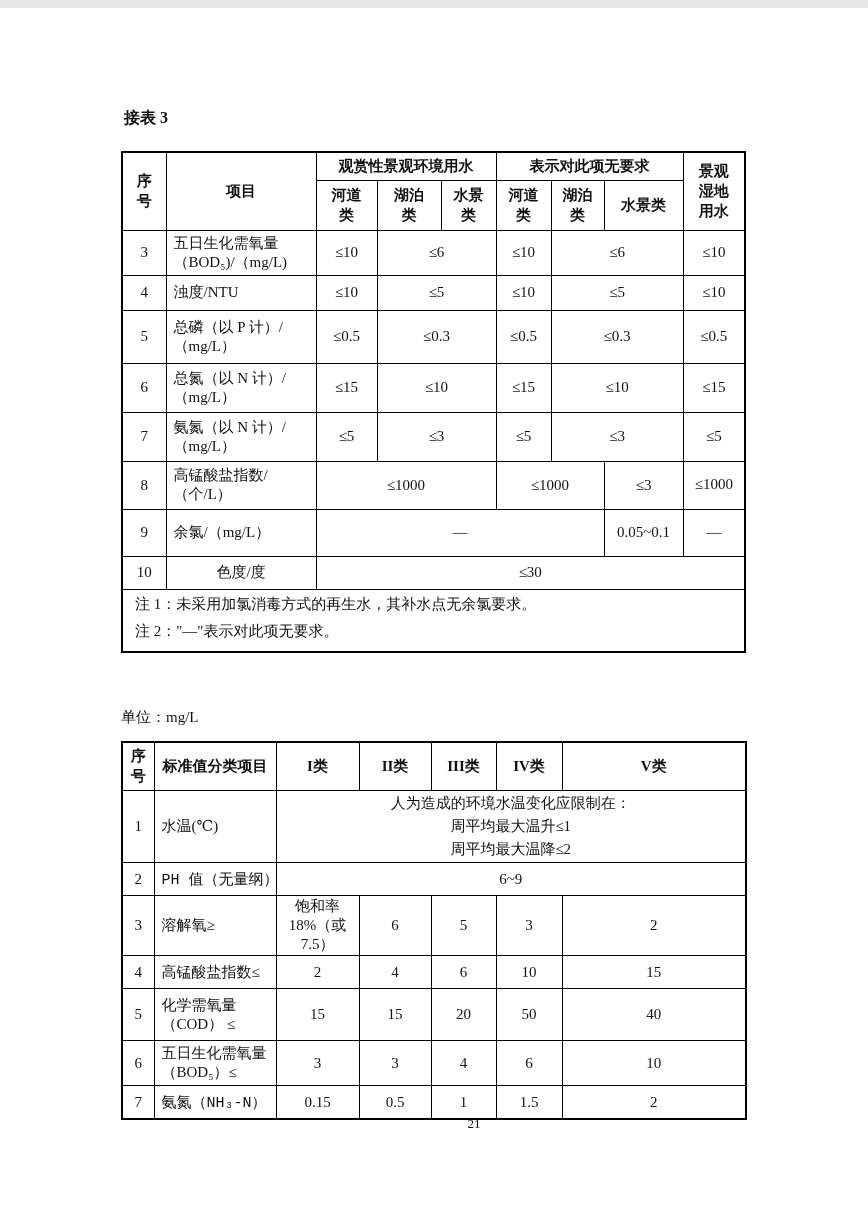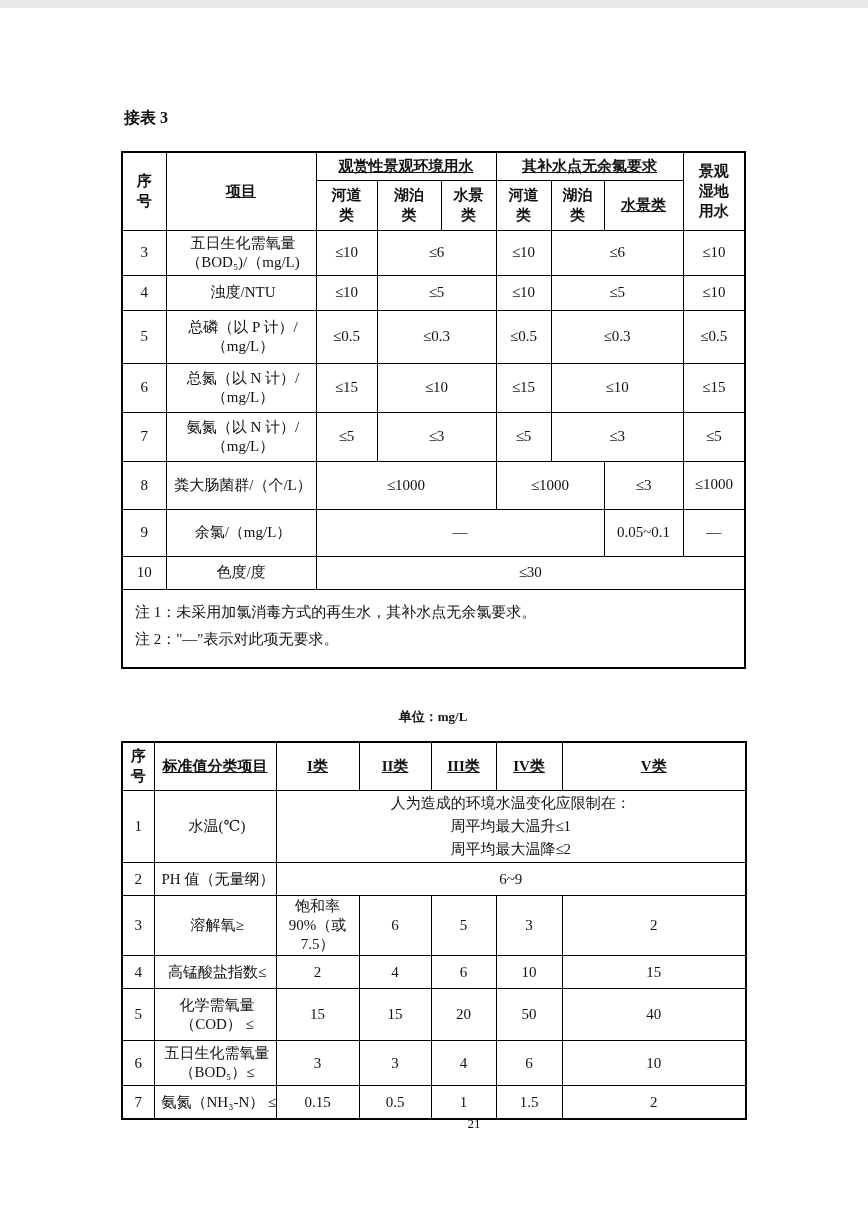--- a/index.html
+++ b/index.html
@@ -3,34 +3,34 @@
 <meta charset="utf-8">
 <style>
   html,body { margin:0; padding:0; background:#e8e8e8; }
   .page {
     position:relative; width:868px; height:1227px; margin:8px auto;
     background:#ffffff; color:#111;
     font-family:"Liberation Serif","DejaVu Serif",serif;
   }
   .cont-label { position:absolute; left:124px; top:100px; font-size:16px; font-weight:bold; }
   .t4-title  { position:absolute; left:100px; top:664px; width:668px; text-align:center; font-size:16px; font-weight:bold; }
-  .t4-unit   { position:absolute; left:121px; top:700px; width:624px; text-align:center; font-size:13px; font-weight:bold; }
+  .t4-unit   { position:absolute; left:121px; top:700px; width:624px; text-align:left; font-size:15px; font-weight:normal; }
   .page-num  { position:absolute; left:0; top:1108px; width:868px; text-align:center; font-size:13px;padding-left:40px; }
 
   table { border-collapse:collapse; table-layout:fixed; background:#fff; }
   .t3 { position:absolute; left:121px; top:143px; width:624px; border:2px solid #000; }
   .t4 { position:absolute; left:121px; top:733px; width:624px; border:2px solid #000; }
   td,th { border:1px solid #000; font-size:15px; padding:1px 3px; vertical-align:middle; overflow:hidden; }
-  th { font-weight:bold; text-align:center;text-decoration:underline; }
+  th { font-weight:bold; text-align:center; }
   td.c { text-align:center; }
-  td.item { text-align:center; padding-left:7px; }
-  td.notes { text-align:left; padding:10px 12px; }
+  td.item { text-align:left; padding-left:7px; }
+  td.notes { text-align:left; padding:2px 12px; }
   td.notes div { margin:3px 0 8px 0; }
   td.pre { white-space:pre-line; text-align:center; line-height:1.55; }
-  .nowrap { white-space:nowrap; }
+  .nowrap { white-space:nowrap;font-family:Liberation Mono, monospace; }
   
   .fw17 { display:inline-block; max-width:17px; word-break:break-all; line-height:1.35; }
   .fw34 { display:inline-block; max-width:34px; word-break:break-all; line-height:1.35; }
   .fw28 { display:inline-block; max-width:28px; word-break:break-all; line-height:1.3; }
   .fw44 { display:inline-block; max-width:44px; word-break:break-all; line-height:1.3; }
   .fw58 { display:inline-block; max-width:58px; word-break:break-all; line-height:1.3; }
 </style>
 </head>
 <body>
 
@@ -48,21 +48,21 @@
       <col style="width:55px">
         <col style="width:53px">
         <col style="width:79px">
       <col style="width:62px">
     </colgroup>
     <tbody>
       <tr style="height:28px">
         <th rowspan="2"><span class="fw17">序号</span></th>
         <th rowspan="2">项目</th>
         <th colspan="3">观赏性景观环境用水</th>
-        <th colspan="3">其补水点无余氯要求</th>
+        <th colspan="3">表示对此项无要求</th>
         <th rowspan="2"><span class="fw34">景观湿地用水</span></th>
       </tr>
       <tr style="height:50px">
         <th><span class="fw34">河道类</span></th>
         <th><span class="fw34">湖泊类</span></th>
         <th><span class="fw34">水景类</span></th>
         <th><span class="fw34">河道类</span></th>
         <th><span class="fw34">湖泊类</span></th>
         <th>水景类</th>
       </tr>
@@ -112,21 +112,21 @@
         <td class="item">氨氮（以 N 计）/（mg/L）</td>
         <td class="c">≤5</td>
         <td class="c" colspan="2">≤3</td>
         <td class="c">≤5</td>
         <td class="c" colspan="2">≤3</td>
         <td class="c">≤5</td>
       </tr>
 
       <tr style="height:48px">
         <td class="c">8</td>
-        <td class="item">粪大肠菌群/（个/L）</td>
+        <td class="item">高锰酸盐指数/（个/L）</td>
         <td class="c" colspan="3">≤1000</td>
         <td class="c" colspan="2">≤1000</td>
         <td class="c">≤3</td>
         <td class="c"><span class="fw44">≤1000</span></td>
       </tr>
 
       <tr style="height:47px">
         <td class="c">9</td>
         <td class="item">余氯/（mg/L）</td>
         <td class="c" colspan="5">—</td>
@@ -182,21 +182,21 @@
 
       <tr style="height:33px">
         <td class="c">2</td>
         <td class="item nowrap">PH 值（无量纲）</td>
         <td class="c" colspan="5">6~9</td>
       </tr>
 
       <tr style="height:48px">
         <td class="c">3</td>
         <td class="item">溶解氧≥</td>
-        <td class="c">饱和率 90%（或 7.5）</td>
+        <td class="c">饱和率 18%（或 7.5）</td>
         <td class="c">6</td>
         <td class="c">5</td>
         <td class="c">3</td>
         <td class="c">2</td>
       </tr>
 
       <tr style="height:33px">
         <td class="c">4</td>
         <td class="item">高锰酸盐指数≤</td>
         <td class="c">2</td>

